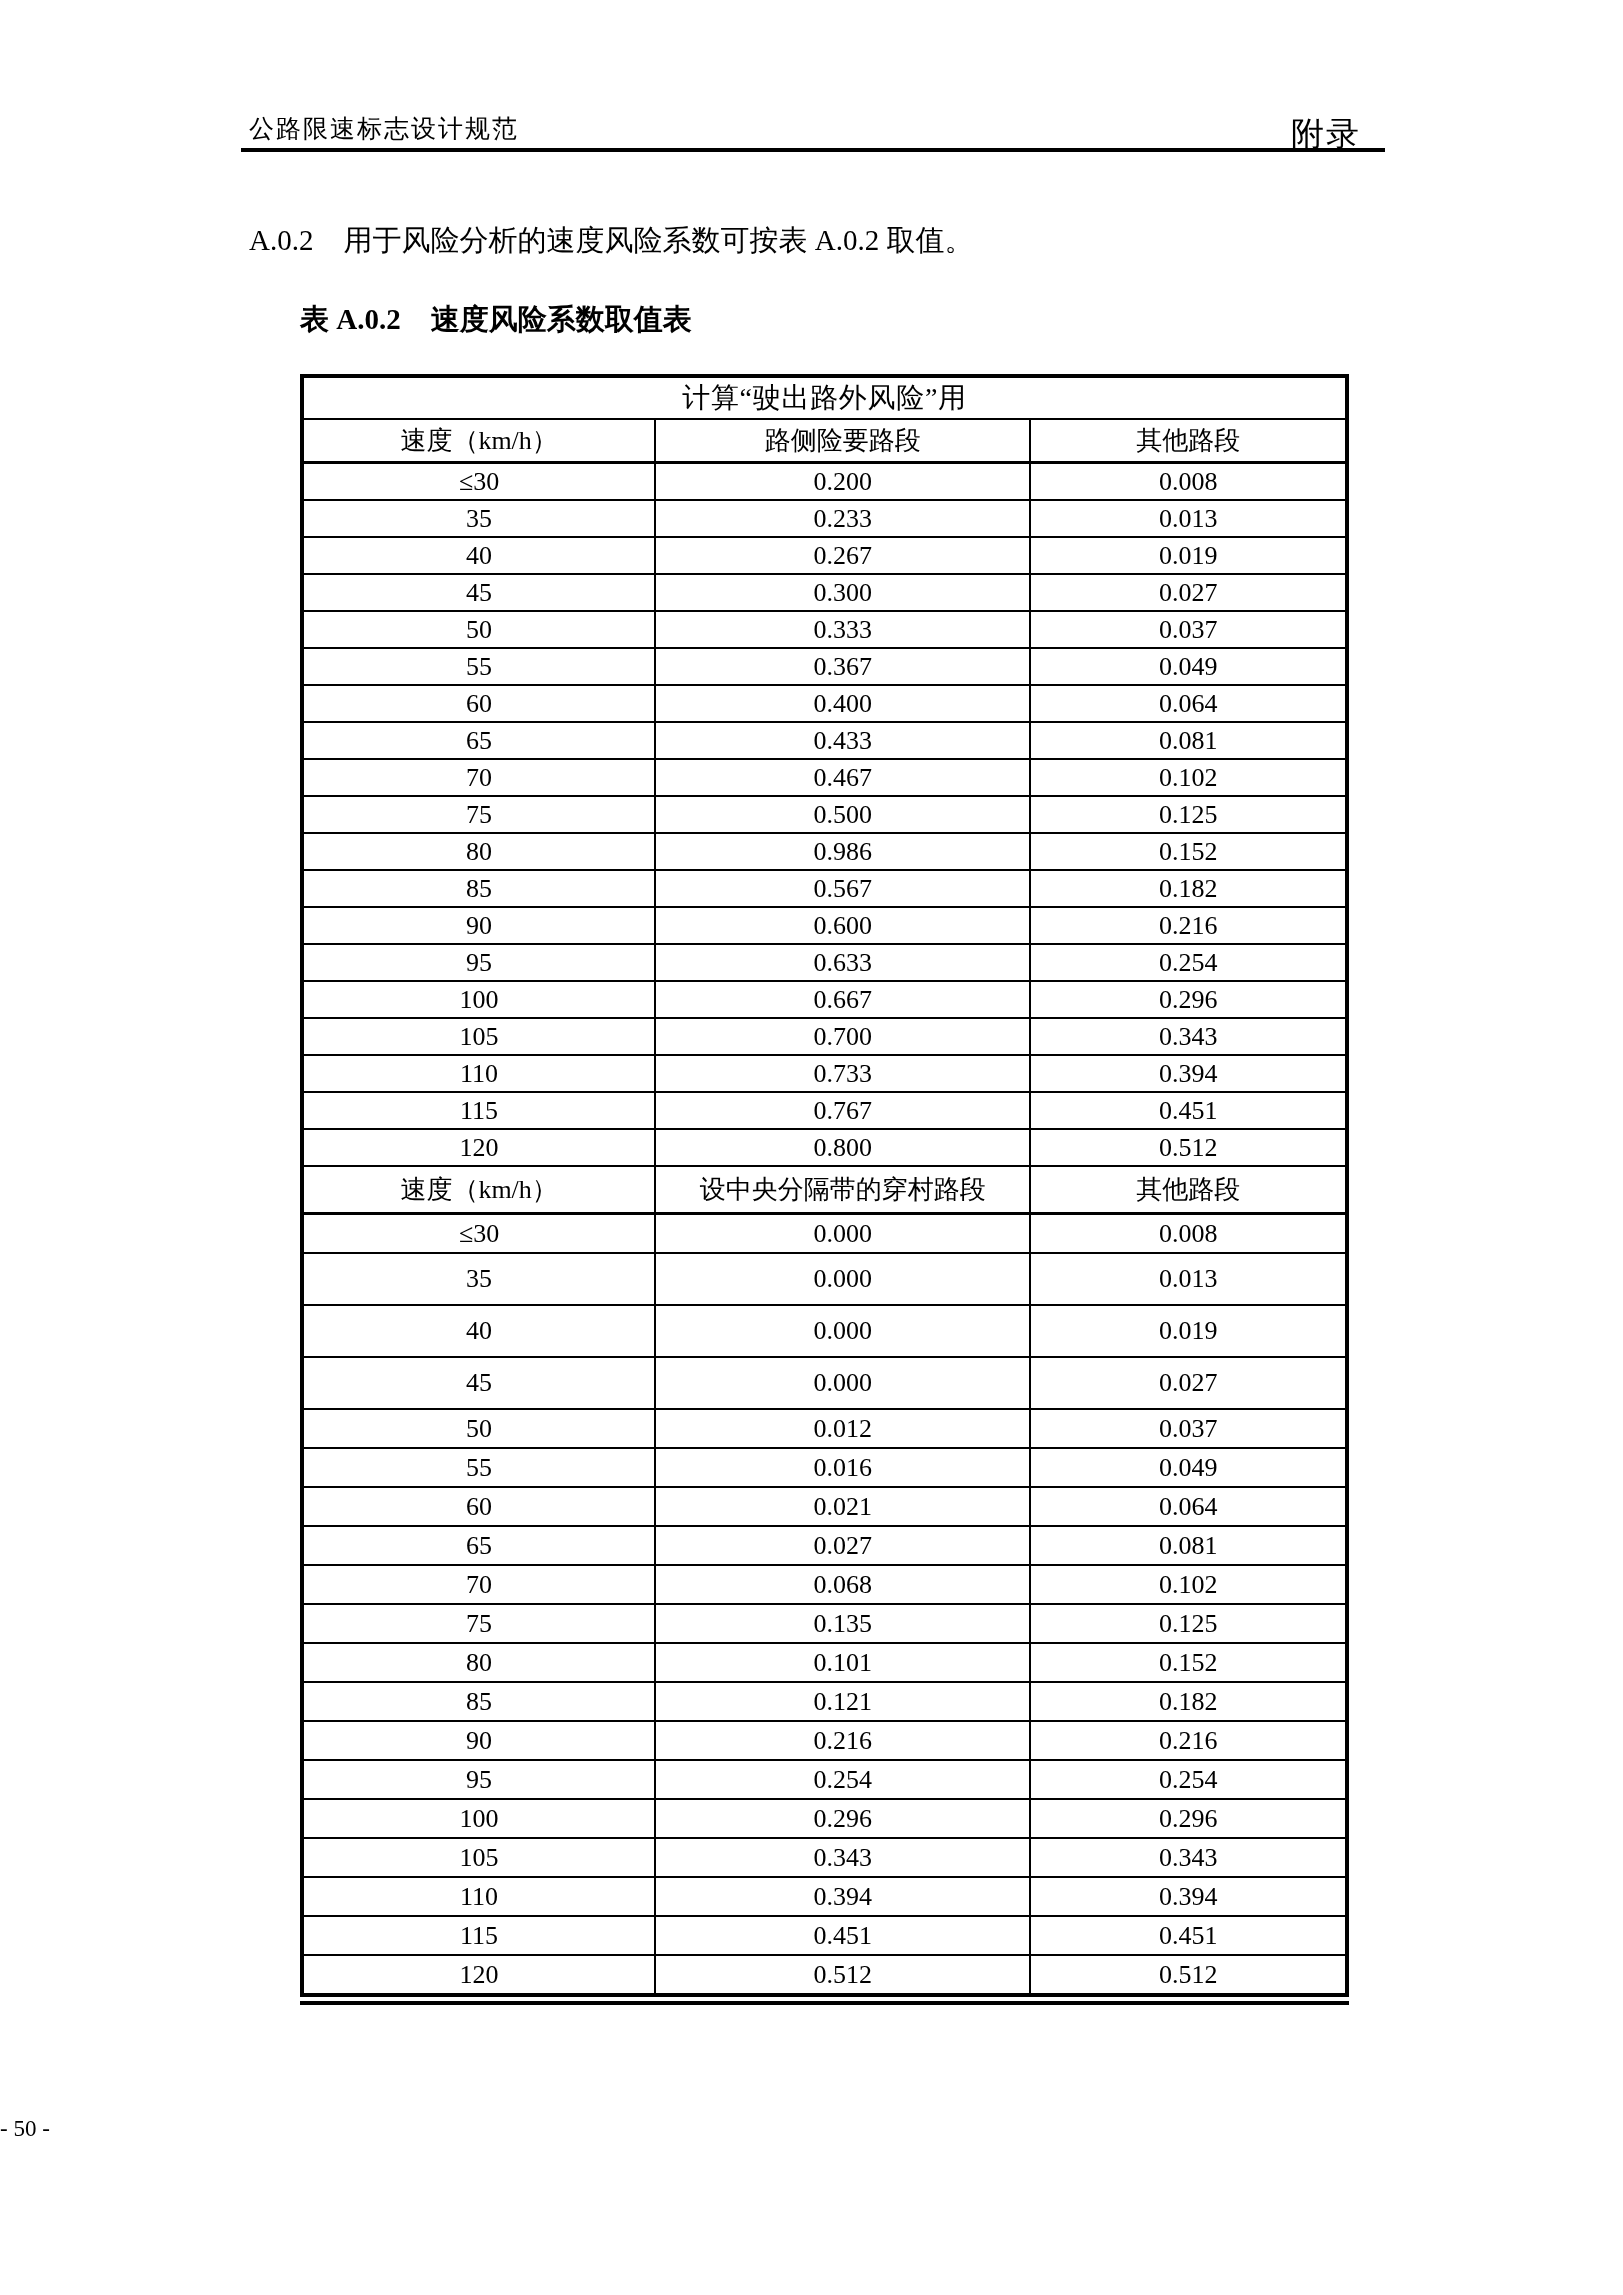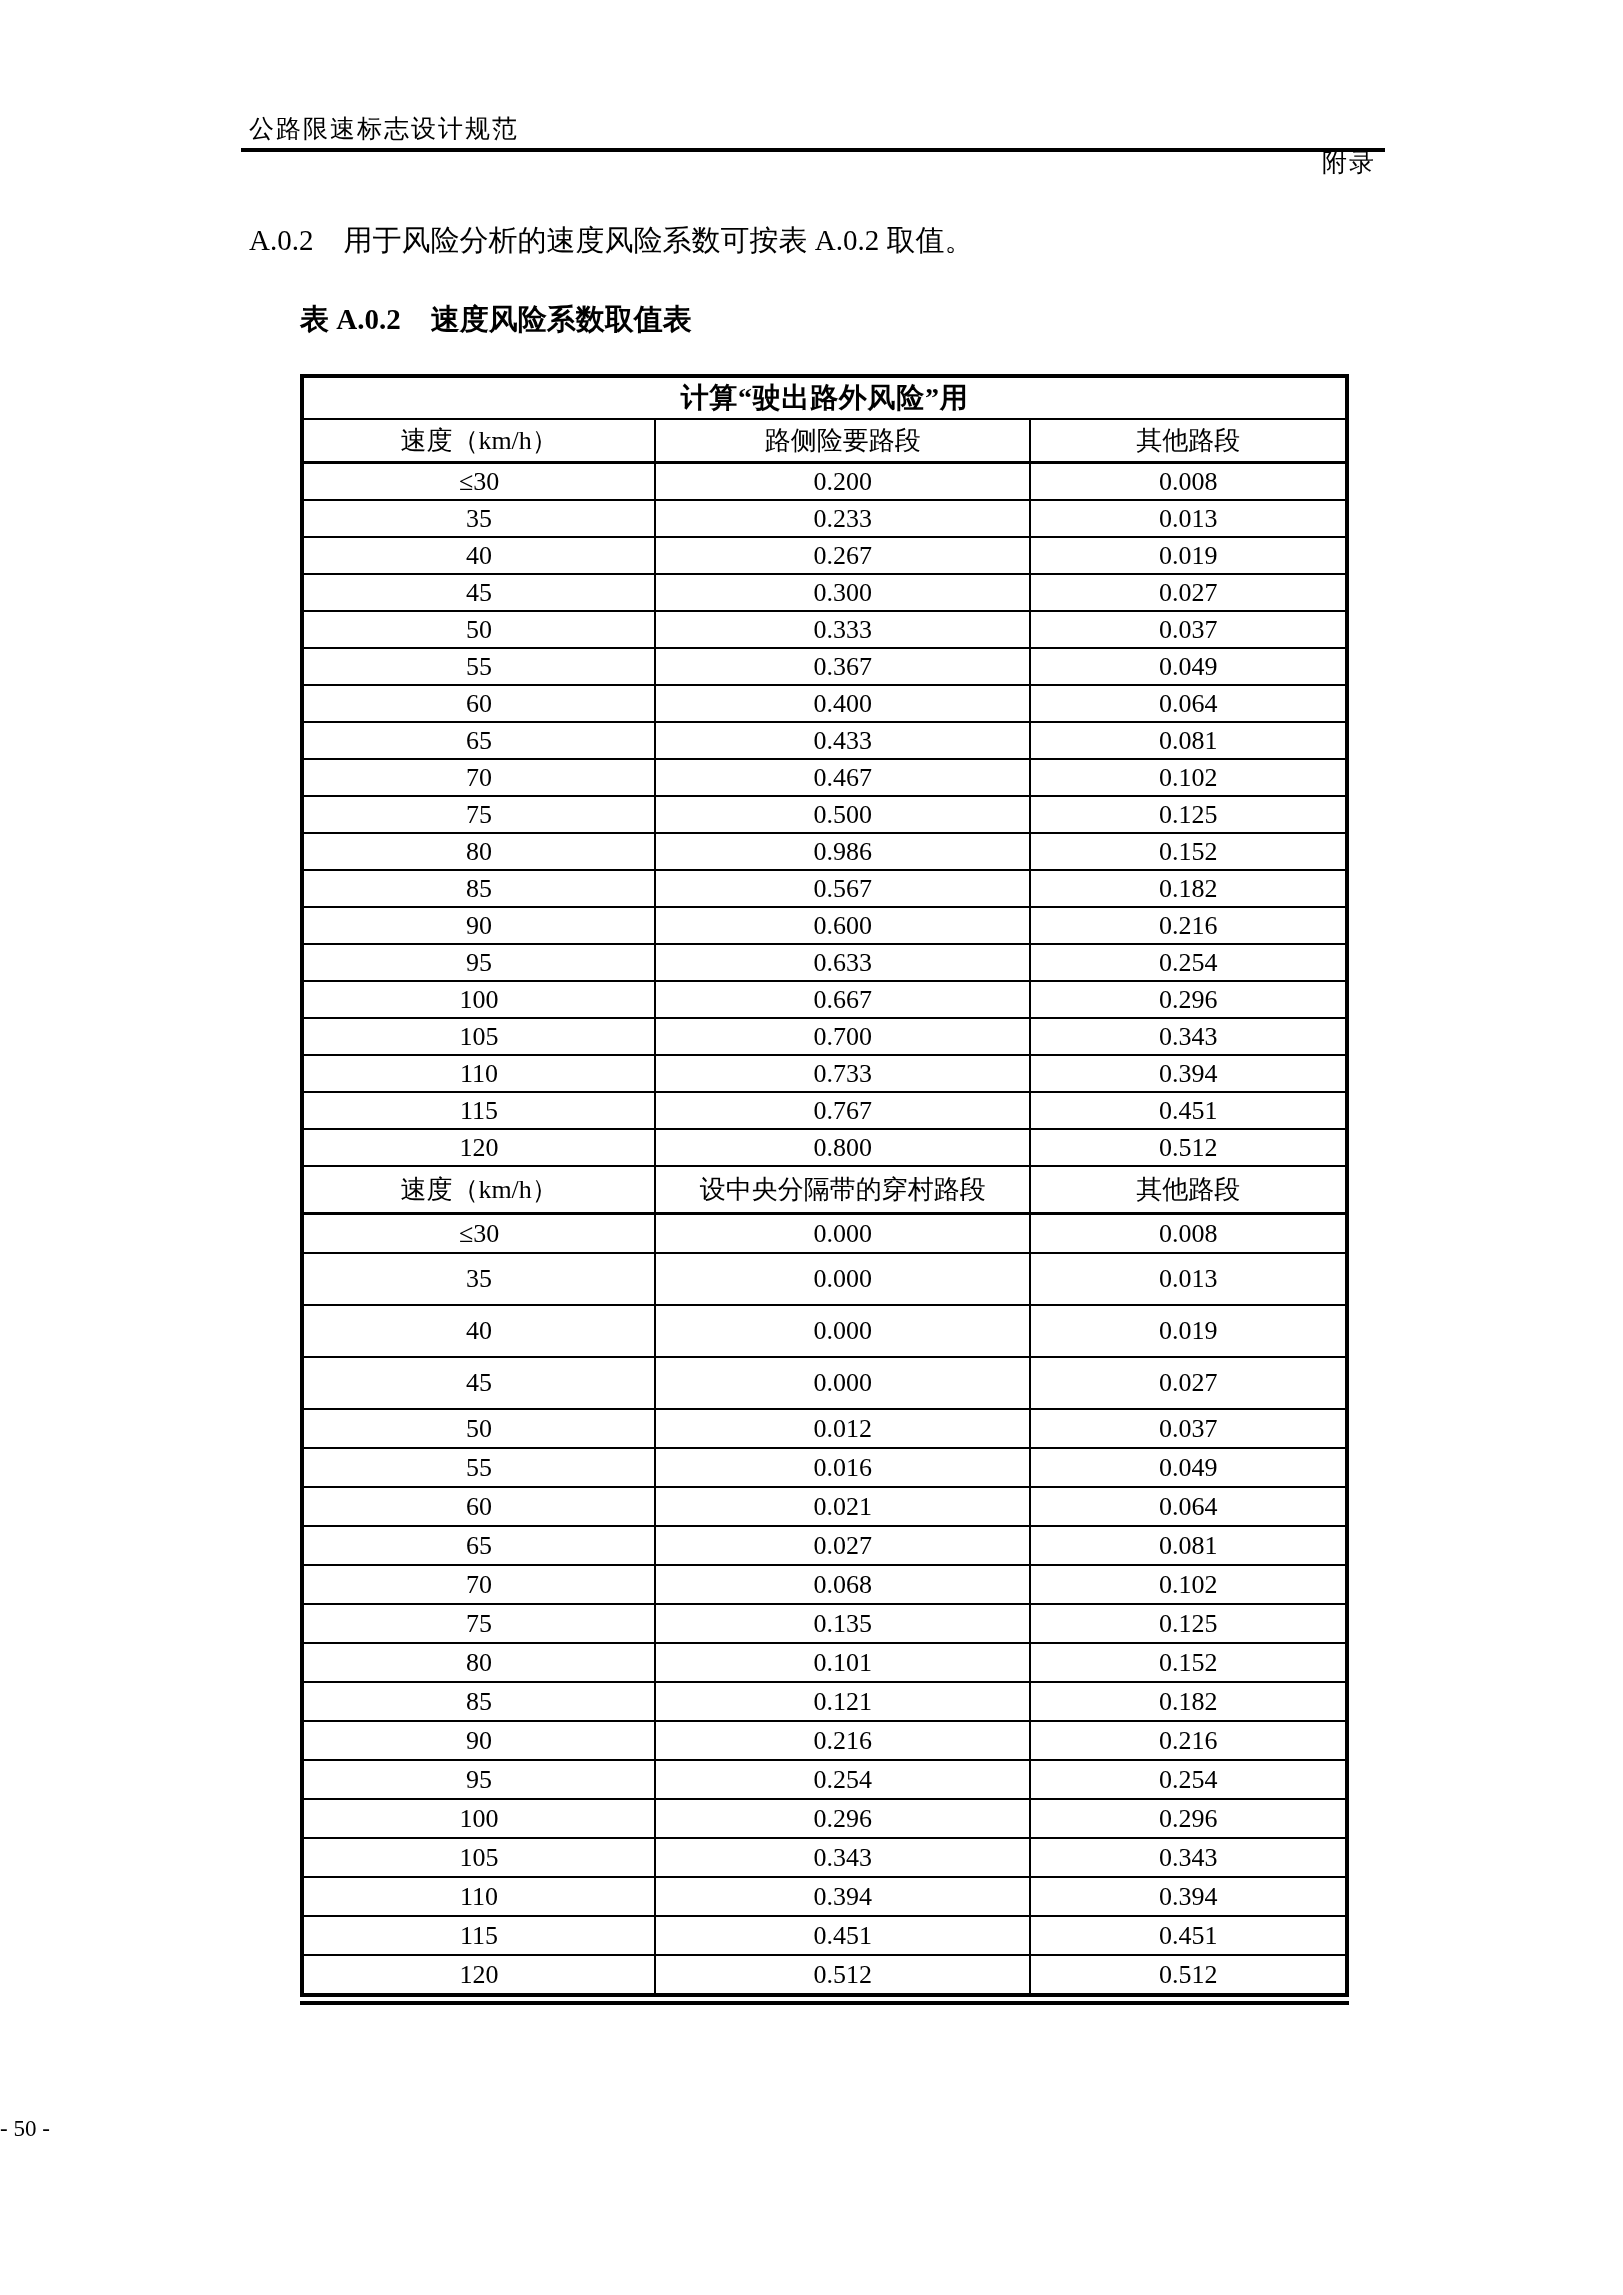--- a/index.html
+++ b/index.html
@@ -5,21 +5,21 @@
   html,body { margin:0; padding:0; background:#e8e8e8; }
   #page {
     position:relative;
     width:1623px; height:2295px;
     background:#ffffff;
     font-family:"Liberation Serif","DejaVu Serif",serif;
     color:#000;
     overflow:hidden;
   }
   .header-left  { position:absolute; left:249px; top:112px; font-size:25px; letter-spacing:2px; white-space:nowrap; }
-  .header-right { position:absolute; right:247px; top:112px; font-size:25px; letter-spacing:2px; white-space:nowrap;margin-top:34px; }
+  .header-right { position:absolute; right:262px; top:112px; font-size:33px; letter-spacing:2px; white-space:nowrap; }
   .header-rule  { position:absolute; left:241px; top:148px; width:1144px; height:4.1px; background:#000; }
 
   .section-heading { position:absolute; left:249px; top:221px; font-size:29px; white-space:nowrap; }
   .section-heading .num { font-weight:normal; margin-right:30px; }
 
   .table-title { position:absolute; left:300px; top:300px; width:1049px; text-align:left; font-size:29px; font-weight:bold; white-space:nowrap; }
   .table-title .gap { display:inline-block; width:30px; }
 
   .tbl-wrap { position:absolute; left:300px; top:374px; width:1049px; }
   table.risk {
@@ -30,21 +30,21 @@
     border-bottom:12.3px double #000;
   }
   table.risk th, table.risk td {
     border:2px solid #000;
     text-align:center;
     vertical-align:middle;
     padding:0;
     overflow:hidden;
     white-space:nowrap;
   }
-  tr.sec-hdr th { font-size:28px; font-weight:bold; height:40px; border-bottom:2.7px solid #000; letter-spacing:0.7px; }
+  tr.sec-hdr th { font-size:28px; font-weight:normal; height:40px; border-bottom:2.7px solid #000; letter-spacing:0.7px; }
   tr.sec-hdr.sec2 th { border-top:11px double #000; height:48px; }
   tr.col-hdr td { font-size:26px; height:41px; border-bottom:3.4px solid #000; font-weight:normal; }
   tr.col-hdr.sec2 td { height:45px; }
   tr.data td { font-size:26px; height:35px; font-weight:normal; }
   tr.data.s2 td { height:37px; }
   tr.data.tall td { height:50px; }
 
   .footer { position:absolute; left:0; top:2116px; width:1623px; font-size:23px; }
 </style>
 </head>

